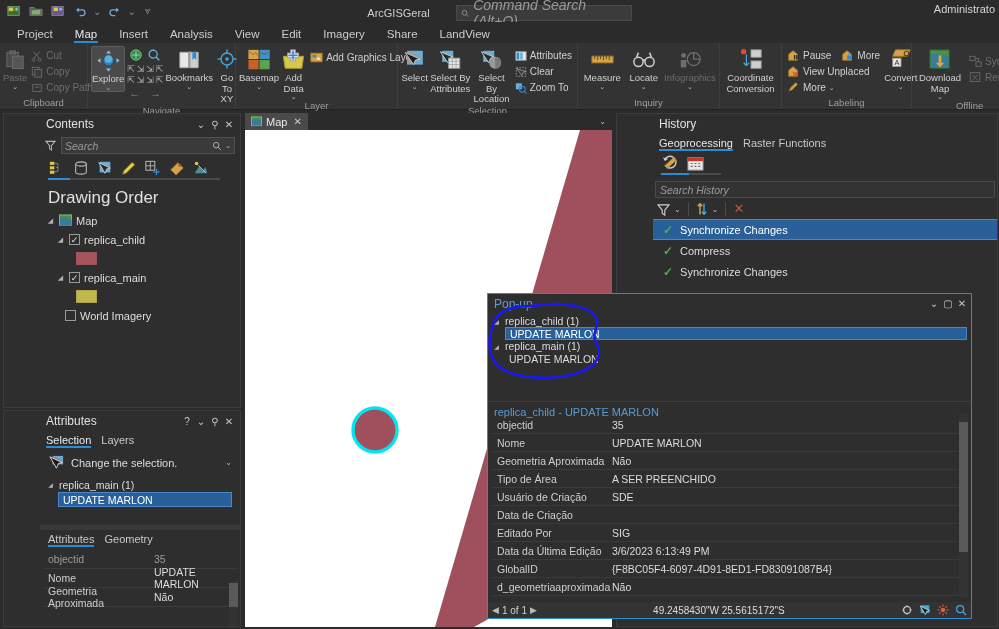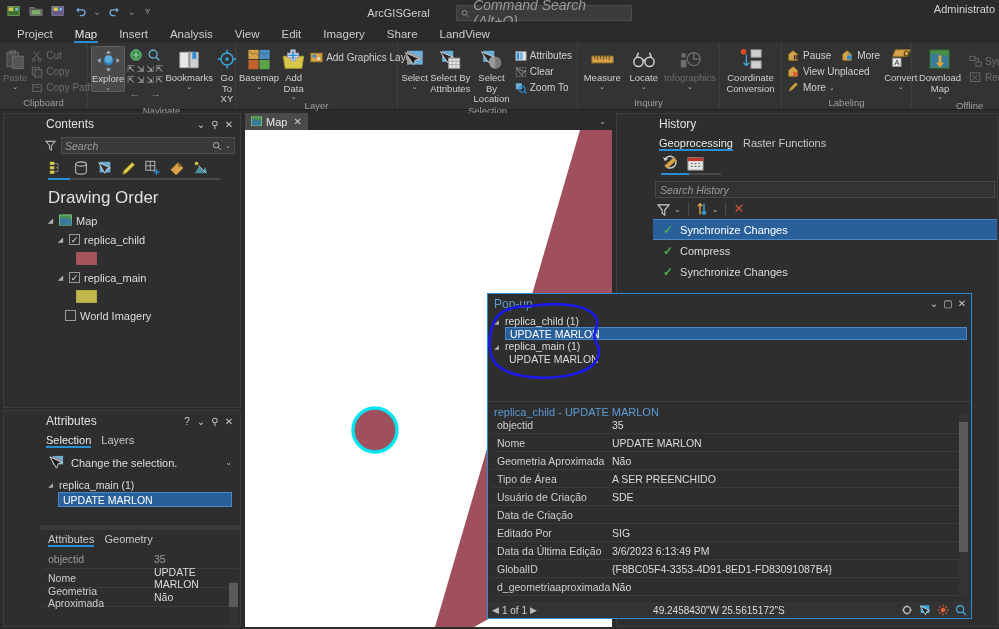--- a/index.html
+++ b/index.html
@@ -962,21 +962,21 @@
       <div class="purowt">
         <span class="k">Editado Por</span>
         <span class="v">SIG</span>
       </div>
       <div class="purowt">
         <span class="k">Data da Última Edição</span>
         <span class="v">3/6/2023 6:13:49 PM</span>
       </div>
       <div class="purowt">
         <span class="k">GlobalID</span>
-        <span class="v">{F8BC05F4-3353-4D91-8ED1-FD83091087B4}</span>
+        <span class="v">{F8BC05F4-6097-4D91-8ED1-FD83091087B4}</span>
       </div>
       <div class="purowt">
         <span class="k">d_geometriaaproximada</span>
         <span class="v">Não</span>
       </div>
       <div class="purowt">
         
         
       </div>
     </div>

